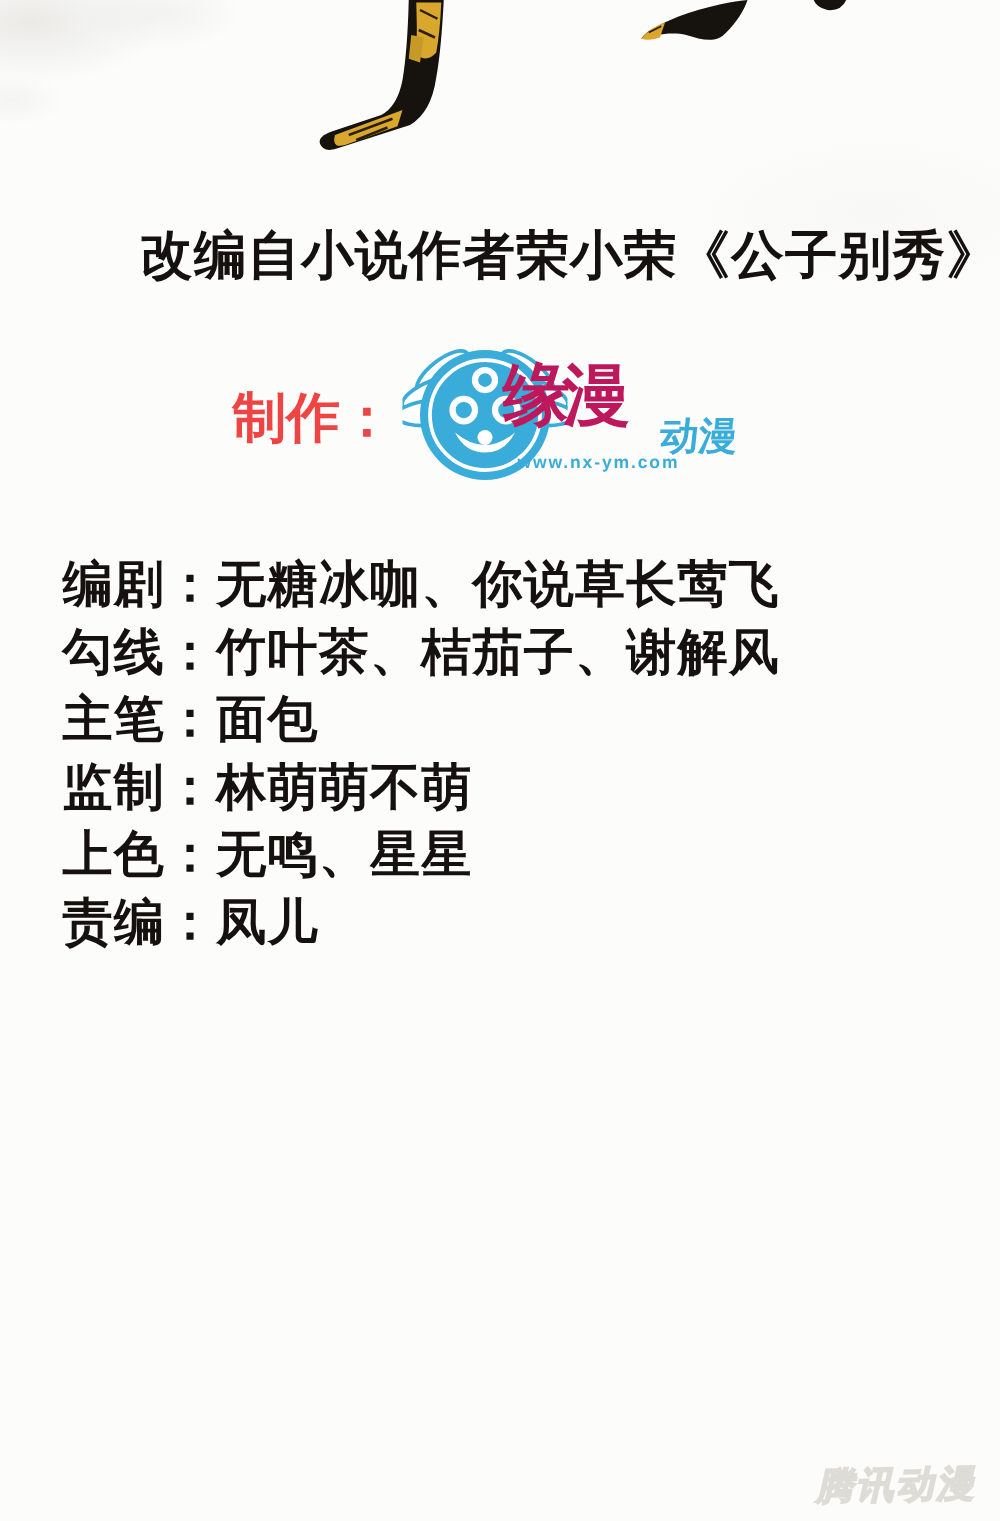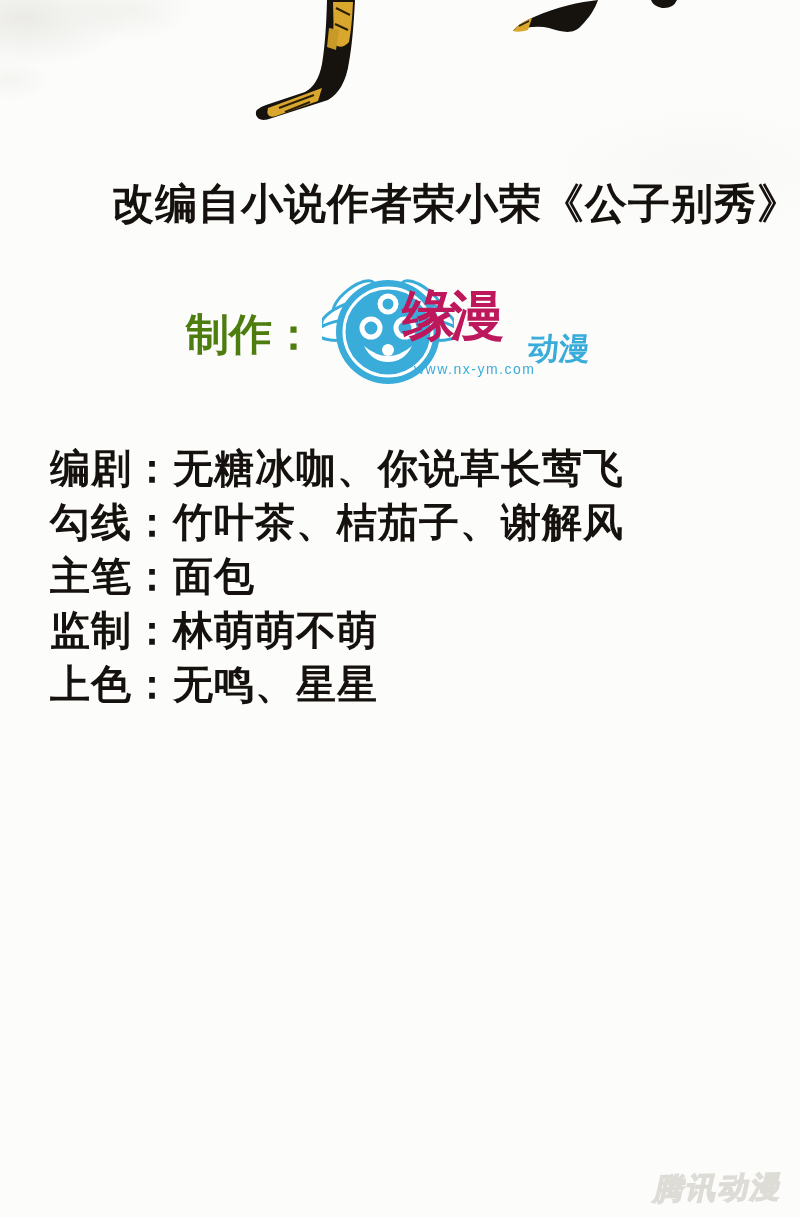--- a/index.html
+++ b/index.html
@@ -22,37 +22,37 @@
   .adaptation-line {
     position: absolute; left: 30px; right: 0; top: 176px;
     text-align: right;
     font-size: 42px; font-weight: 800; color: #15110e;
     letter-spacing: 1px; white-space: nowrap;
   }
 
   .production-row { position: absolute; left: 0; top: 268px; width: 800px; height: 132px; }
   .production-label {
     position: absolute; left: 186px; top: 38px;
-    font-size: 43px; font-weight: 800; color: #4d7c0f; white-space: nowrap;
+    font-size: 43px; font-weight: 800; color: #ef4444; white-space: nowrap;
   }
   .logo { position: absolute; left: 322px; top: 0; width: 300px; height: 132px; }
   .logo-emblem { position: absolute; left: 0; top: 0; }
   .logo-main {
     position: absolute; left: 80px; top: 12px;
     font-size: 54px; font-weight: 900; color: #be185d;
     letter-spacing: -6px; white-space: nowrap;
   }
   .logo-sub {
     position: absolute; left: 206px; top: 60px;
     font-size: 31px; font-weight: 900; color: #3aacda;
     transform: skewX(-6deg); white-space: nowrap;
   }
   .logo-url {
     position: absolute; left: 92px; top: 93px;
-    font-size: 14px; font-weight: 400; color: #3aacda;
+    font-size: 14px; font-weight: 700; color: #3aacda;
     letter-spacing: 1.5px; white-space: nowrap;
   }
 
   .credits-list { position: absolute; left: 50px; right: 0; top: 441px; text-align: left; }
   .credit-line {
     font-size: 40px; font-weight: 800; color: #15110e;
     line-height: 54px; letter-spacing: 1px; white-space: nowrap;
   }
 
   .watermark {
@@ -120,15 +120,16 @@
     <span class="logo-url">www.nx-ym.com</span>
   </div>
 </div>
 
 <div class="credits-list">
   <div class="credit-line">编剧：无糖冰咖、你说草长莺飞</div>
   <div class="credit-line">勾线：竹叶茶、桔茄子、谢解风</div>
   <div class="credit-line">主笔：面包</div>
   <div class="credit-line">监制：林萌萌不萌</div>
   <div class="credit-line">上色：无鸣、星星</div>
+  <div class="credit-line">责编：凤儿</div>
 </div>
 
 <div class="watermark">腾讯动漫</div>
 
 </body></html>

